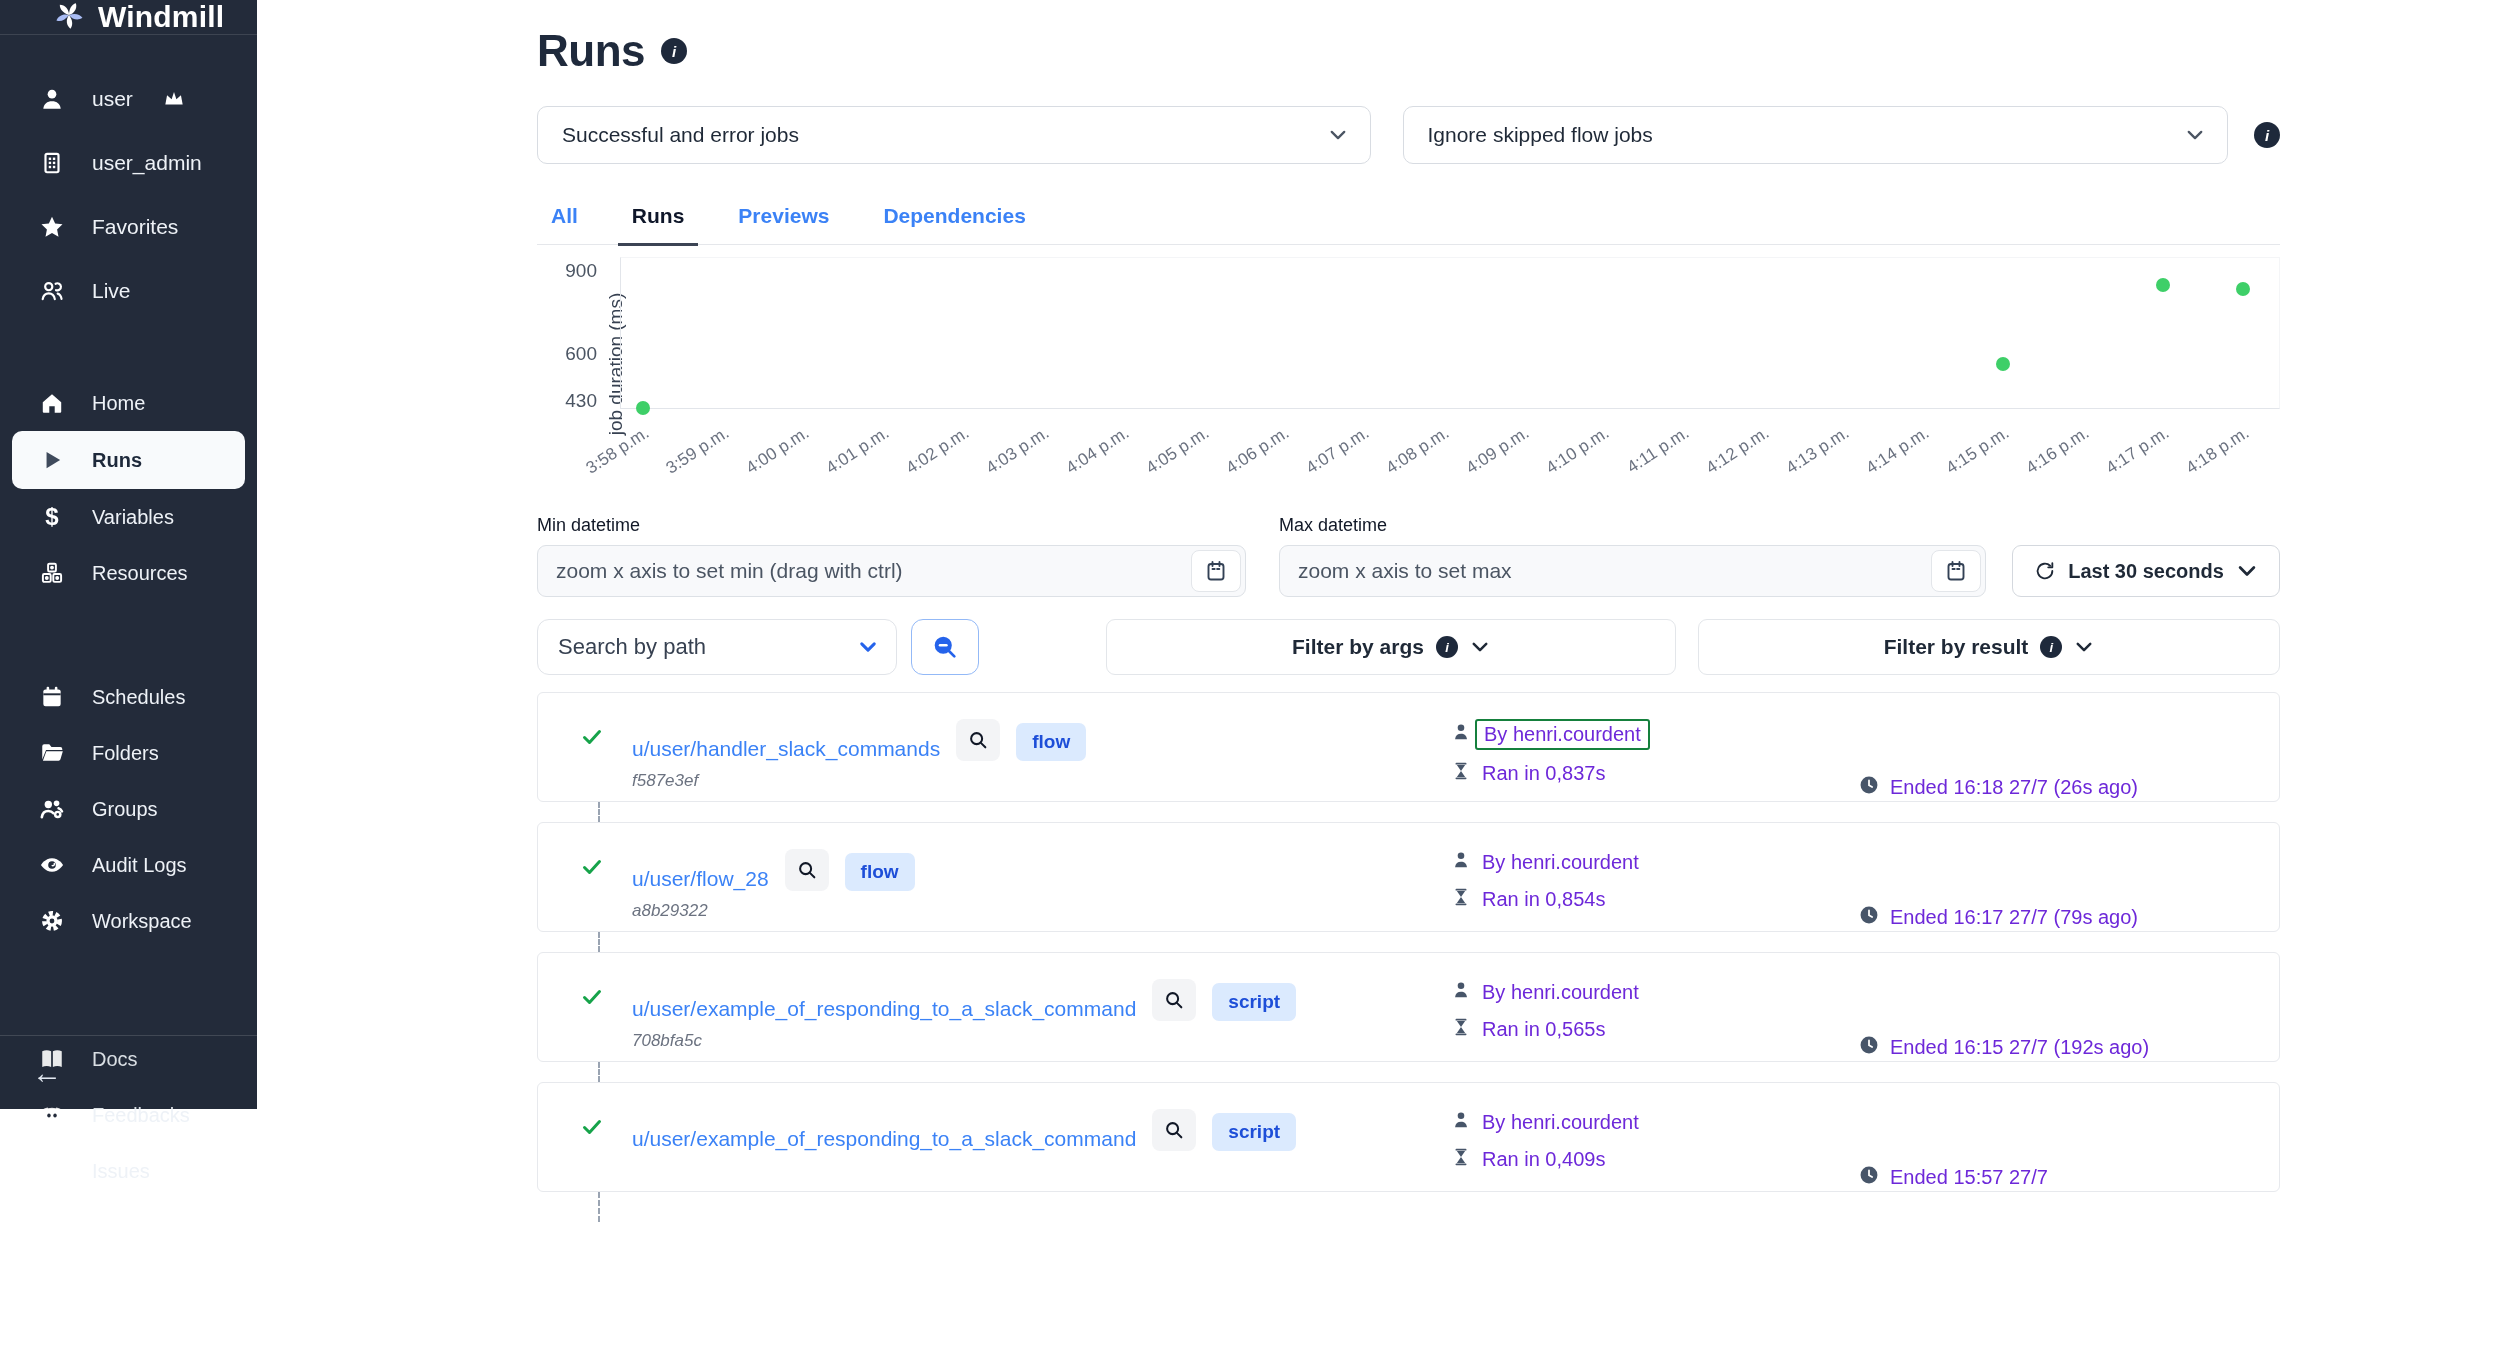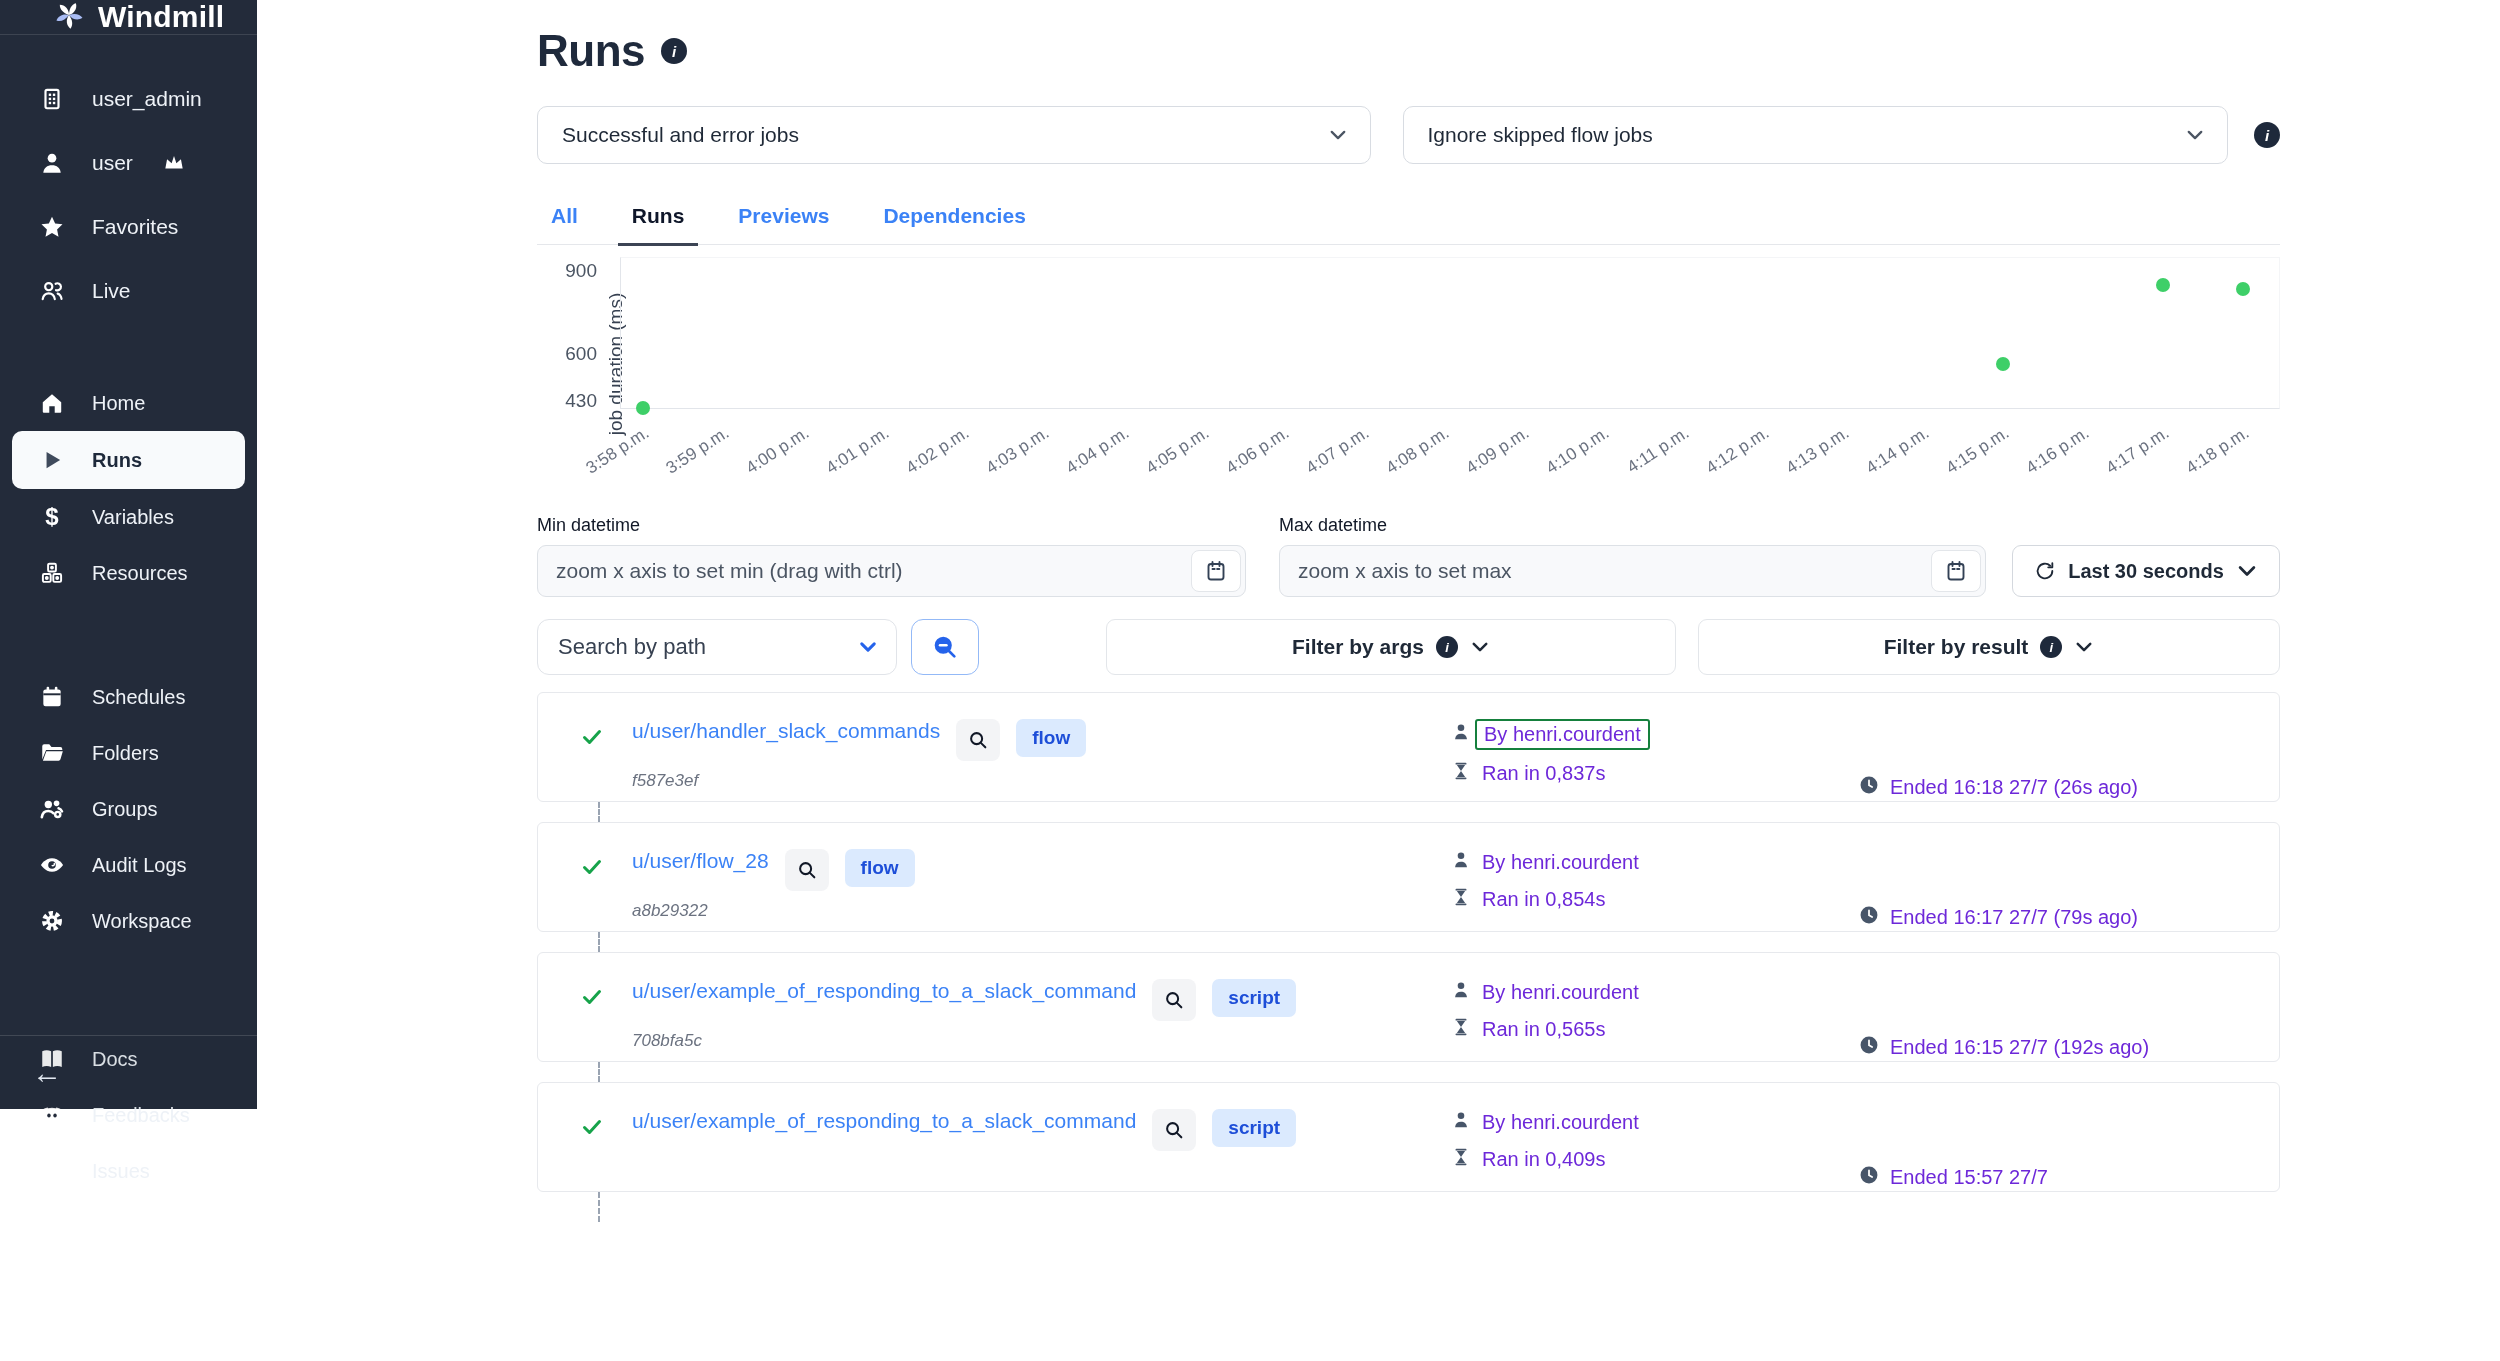--- a/index.html
+++ b/index.html
@@ -78,21 +78,21 @@
   .search-btn svg { width:28px; height:28px; }
   .filter-btn { height:56px; background:#fff; border:1px solid #e3e6ea; border-radius:9px; display:flex; align-items:center; justify-content:center; gap:12px; font-size:21px; font-weight:700; color:#1f2937; cursor:pointer; }
   .filter-args { margin-left:auto; width:570px; }
   .filter-result { margin-left:22px; width:582px; }
   .filter-btn .chev { color:#1f2937; }
 
   
   .runs-list { margin-top:17px; }
   .run-card { display:grid; grid-template-columns:52px 818px 408px auto; background:#fff; border:1px solid #e7e9ed; border-radius:6px; padding:26px 0 0 42px; height:110px; }
   .run-check svg { width:24px; height:24px; margin-top:6px; }
-  .run-line1 { display:flex; align-items:flex-start; gap:16px; }
+  .run-line1 { display:flex; align-items:flex-end; gap:16px; }
   .run-link { font-size:21px; color:#3b82f6; cursor:pointer; text-decoration:none; }
   .mag-chip { width:44px; height:42px; background:#f3f4f6; border-radius:8px; display:flex; align-items:center; justify-content:center; color:#111827; cursor:pointer; }
   .mag-chip svg { width:22px; height:22px; }
   .kind-badge { height:38px; padding:0 16px; border-radius:7px; background:#dbeafe; color:#1d4ed8; font-size:19px; font-weight:700; display:flex; align-items:center; }
   .run-id { margin-top:10px; font-size:17px; font-style:italic; color:#6b7280; }
   .meta-col { display:flex; flex-direction:column; gap:10px; }
   .meta-line { display:flex; align-items:center; gap:10px; font-size:20px; color:#6d28d9; }
   .meta-line svg { width:22px; height:22px; flex:0 0 22px; }
   .by-boxed { border:2px solid #15803d; border-radius:3px; padding:2px 7px; margin-left:-7px; }
   .ended-col { display:flex; align-items:flex-end; }
@@ -116,46 +116,46 @@
             <path d="M12 12 C12 7 14 3.5 17.5 2.5 C18.7 6.5 16.5 10.5 12 12 Z" fill="#ffffff" transform="rotate(288 12 12)"></path>
           </g>
         </svg>
       </span>
       <span class="brand">Windmill</span>
     </div>
     <nav class="nav-sec top" id="nav-top">
         <div class="nav-item">
           <span class="icn ">
             <svg viewBox="0 0 24 24">
+              <circle cx="12" cy="7.5" r="4" fill="#fff"></circle>
+              <path d="M4 21c.4-4.6 3.6-7 8-7s7.6 2.4 8 7z" fill="#fff"></path>
+            </svg>
+          </span>
+          <span class="nav-label">user</span>
+          <span class="icn crown-icn">
+            <svg viewBox="0 0 24 24">
+              <path d="M4 17l1.6-8.5 4.2 3.7L12 5.5l2.2 6.7 4.2-3.7L20 17z" fill="#fff"></path>
+            </svg>
+          </span>
+        </div>
+        <div class="nav-item">
+          <span class="icn ">
+            <svg viewBox="0 0 24 24">
               <rect x="6" y="3.5" width="12" height="17" rx="1.5" fill="none" stroke="#fff" stroke-width="2"></rect>
               <g fill="#fff">
                 <rect x="9" y="7" width="2.2" height="2.2"></rect>
                 <rect x="12.8" y="7" width="2.2" height="2.2"></rect>
                 <rect x="9" y="10.8" width="2.2" height="2.2"></rect>
                 <rect x="12.8" y="10.8" width="2.2" height="2.2"></rect>
                 <rect x="9" y="14.6" width="2.2" height="2.2"></rect>
                 <rect x="12.8" y="14.6" width="2.2" height="2.2"></rect>
               </g>
             </svg>
           </span>
           <span class="nav-label">user_admin</span>
-        </div>
-        <div class="nav-item">
-          <span class="icn ">
-            <svg viewBox="0 0 24 24">
-              <circle cx="12" cy="7.5" r="4" fill="#fff"></circle>
-              <path d="M4 21c.4-4.6 3.6-7 8-7s7.6 2.4 8 7z" fill="#fff"></path>
-            </svg>
-          </span>
-          <span class="nav-label">user</span>
-          <span class="icn crown-icn">
-            <svg viewBox="0 0 24 24">
-              <path d="M4 17l1.6-8.5 4.2 3.7L12 5.5l2.2 6.7 4.2-3.7L20 17z" fill="#fff"></path>
-            </svg>
-          </span>
         </div>
         <div class="nav-item">
           <span class="icn ">
             <svg viewBox="0 0 24 24">
               <path d="M12 2.5l2.9 6.2 6.8.8-5 4.7 1.3 6.8L12 17.6 6 21l1.3-6.8-5-4.7 6.8-.8z" fill="#fff"></path>
             </svg>
           </span>
           <span class="nav-label">Favorites</span>
         </div>
         <div class="nav-item">

